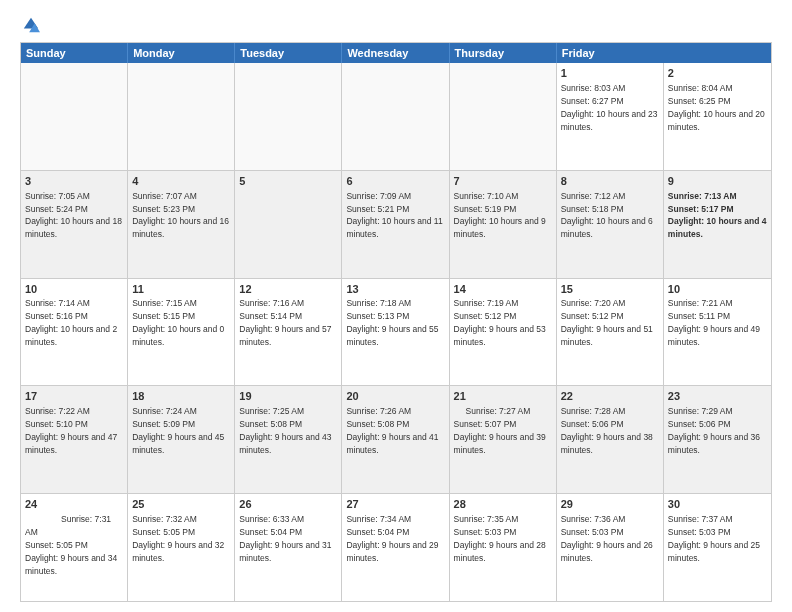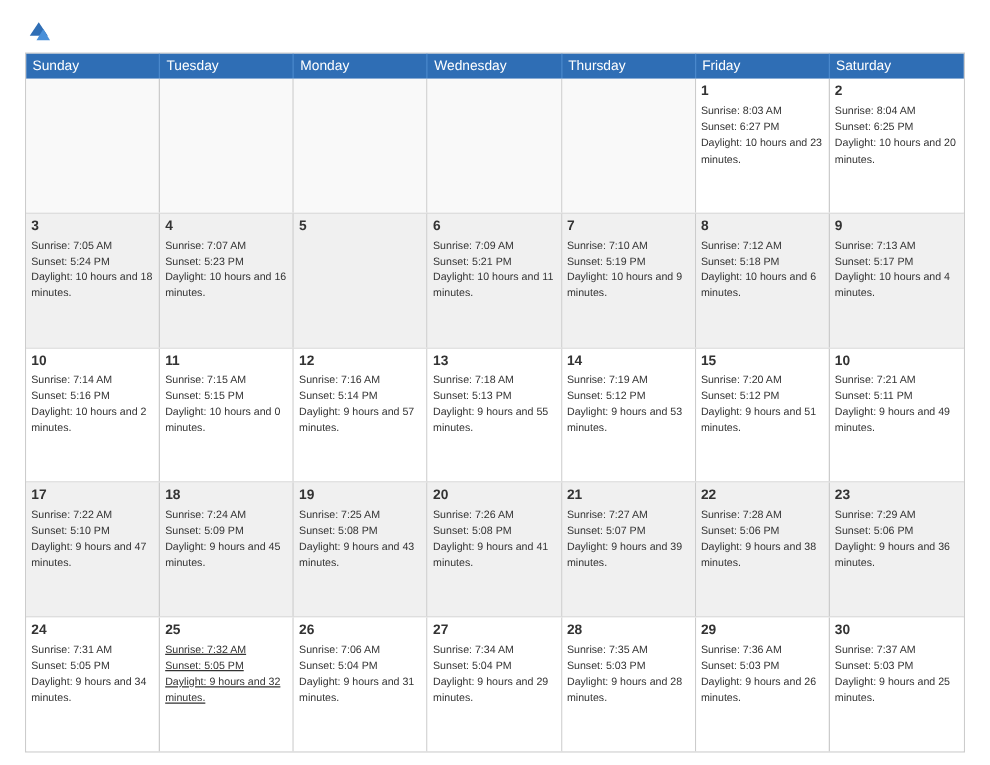--- a/index.html
+++ b/index.html
@@ -67,21 +67,21 @@
       border: 1px solid #ccc;
     }
     .cal-header {
       display: grid;
       grid-template-columns: repeat(7, 1fr);
       background: #2f6eb5;
     }
     .cal-header-cell {
       color: #fff;
       font-size: 11px;
-      font-weight: normal;
+      font-weight: bold;
       padding: 4px 5px;
       text-align: left;
       border-right: 1px solid #4a88cc;
     }
     .cal-header-cell:last-child { border-right: none; }
     .cal-body {
       flex: 1;
       display: flex;
       flex-direction: column;
     }
@@ -133,26 +133,25 @@
     </div>
     <div class="title-block">
       <div class="month-title"></div>
       <div class="location"></div>
     </div>
   </div>
 
   <div class="calendar">
     <div class="cal-header" id="cal-header-row">
         <div class="cal-header-cell">Sunday</div>
+        <div class="cal-header-cell">Monday</div>
         <div class="cal-header-cell">Tuesday</div>
-        <div class="cal-header-cell">Monday</div>
         <div class="cal-header-cell">Wednesday</div>
         <div class="cal-header-cell">Thursday</div>
         <div class="cal-header-cell">Friday</div>
-        <div class="cal-header-cell">Saturday</div>
       </div>
     <div class="cal-body" id="cal-body">
         <div class="cal-row">
           <div class="cal-cell empty"></div>
           <div class="cal-cell empty"></div>
           <div class="cal-cell empty"></div>
           <div class="cal-cell empty"></div>
           <div class="cal-cell empty"></div>
           <div class="cal-cell"><span class="day-num">1</span><span class="cell-text" style="white-space: pre-line;">Sunrise: 8:03 AM
 Sunset: 6:27 PM
@@ -171,21 +170,21 @@
           <div class="cal-cell shaded"><span class="day-num">5</span></div>
           <div class="cal-cell shaded"><span class="day-num">6</span><span class="cell-text" style="white-space: pre-line;">Sunrise: 7:09 AM
 Sunset: 5:21 PM
 Daylight: 10 hours and 11 minutes.</span></div>
           <div class="cal-cell shaded"><span class="day-num">7</span><span class="cell-text" style="white-space: pre-line;">Sunrise: 7:10 AM
 Sunset: 5:19 PM
 Daylight: 10 hours and 9 minutes.</span></div>
           <div class="cal-cell shaded"><span class="day-num">8</span><span class="cell-text" style="white-space: pre-line;">Sunrise: 7:12 AM
 Sunset: 5:18 PM
 Daylight: 10 hours and 6 minutes.</span></div>
-          <div class="cal-cell shaded"><span class="day-num">9</span><span class="cell-text" style="white-space: pre-line;">Sunrise: 7:13 AM
+          <div class="cal-cell shaded"><span class="day-num">9</span><span class="cell-text" style="white-space: pre-line; font-weight: bold;">Sunrise: 7:13 AM
 Sunset: 5:17 PM
 Daylight: 10 hours and 4 minutes.</span></div>
         </div>
         <div class="cal-row">
           <div class="cal-cell"><span class="day-num">10</span><span class="cell-text" style="white-space: pre-line;">Sunrise: 7:14 AM
 Sunset: 5:16 PM
 Daylight: 10 hours and 2 minutes.</span></div>
           <div class="cal-cell"><span class="day-num">11</span><span class="cell-text" style="white-space: pre-line;">Sunrise: 7:15 AM
 Sunset: 5:15 PM
 Daylight: 10 hours and 0 minutes.</span></div>
@@ -211,38 +210,38 @@
 Daylight: 9 hours and 47 minutes.</span></div>
           <div class="cal-cell shaded"><span class="day-num">18</span><span class="cell-text" style="white-space: pre-line;">Sunrise: 7:24 AM
 Sunset: 5:09 PM
 Daylight: 9 hours and 45 minutes.</span></div>
           <div class="cal-cell shaded"><span class="day-num">19</span><span class="cell-text" style="white-space: pre-line;">Sunrise: 7:25 AM
 Sunset: 5:08 PM
 Daylight: 9 hours and 43 minutes.</span></div>
           <div class="cal-cell shaded"><span class="day-num">20</span><span class="cell-text" style="white-space: pre-line;">Sunrise: 7:26 AM
 Sunset: 5:08 PM
 Daylight: 9 hours and 41 minutes.</span></div>
-          <div class="cal-cell shaded"><span class="day-num">21</span><span class="cell-text" style="white-space: pre-line;">Sunrise: 7:27 AM
+          <div class="cal-cell shaded"><span class="day-num">21</span><span class="cell-text" style="white-space: pre-line; margin-left: 12px;">Sunrise: 7:27 AM
 Sunset: 5:07 PM
 Daylight: 9 hours and 39 minutes.</span></div>
           <div class="cal-cell shaded"><span class="day-num">22</span><span class="cell-text" style="white-space: pre-line;">Sunrise: 7:28 AM
 Sunset: 5:06 PM
 Daylight: 9 hours and 38 minutes.</span></div>
           <div class="cal-cell shaded"><span class="day-num">23</span><span class="cell-text" style="white-space: pre-line;">Sunrise: 7:29 AM
 Sunset: 5:06 PM
 Daylight: 9 hours and 36 minutes.</span></div>
         </div>
         <div class="cal-row">
-          <div class="cal-cell"><span class="day-num">24</span><span class="cell-text" style="white-space: pre-line;">Sunrise: 7:31 AM
+          <div class="cal-cell"><span class="day-num">24</span><span class="cell-text" style="white-space: pre-line; margin-left: 36px;">Sunrise: 7:31 AM
 Sunset: 5:05 PM
 Daylight: 9 hours and 34 minutes.</span></div>
-          <div class="cal-cell"><span class="day-num">25</span><span class="cell-text" style="white-space: pre-line; text-decoration: underline;">Sunrise: 7:32 AM
+          <div class="cal-cell"><span class="day-num">25</span><span class="cell-text" style="white-space: pre-line;">Sunrise: 7:32 AM
 Sunset: 5:05 PM
 Daylight: 9 hours and 32 minutes.</span></div>
-          <div class="cal-cell"><span class="day-num">26</span><span class="cell-text" style="white-space: pre-line;">Sunrise: 7:06 AM
+          <div class="cal-cell"><span class="day-num">26</span><span class="cell-text" style="white-space: pre-line;">Sunrise: 6:33 AM
 Sunset: 5:04 PM
 Daylight: 9 hours and 31 minutes.</span></div>
           <div class="cal-cell"><span class="day-num">27</span><span class="cell-text" style="white-space: pre-line; text-align: right;">Sunrise: 7:34 AM
 Sunset: 5:04 PM
 Daylight: 9 hours and 29 minutes.</span></div>
           <div class="cal-cell"><span class="day-num">28</span><span class="cell-text" style="white-space: pre-line;">Sunrise: 7:35 AM
 Sunset: 5:03 PM
 Daylight: 9 hours and 28 minutes.</span></div>
           <div class="cal-cell"><span class="day-num">29</span><span class="cell-text" style="white-space: pre-line;">Sunrise: 7:36 AM
 Sunset: 5:03 PM

